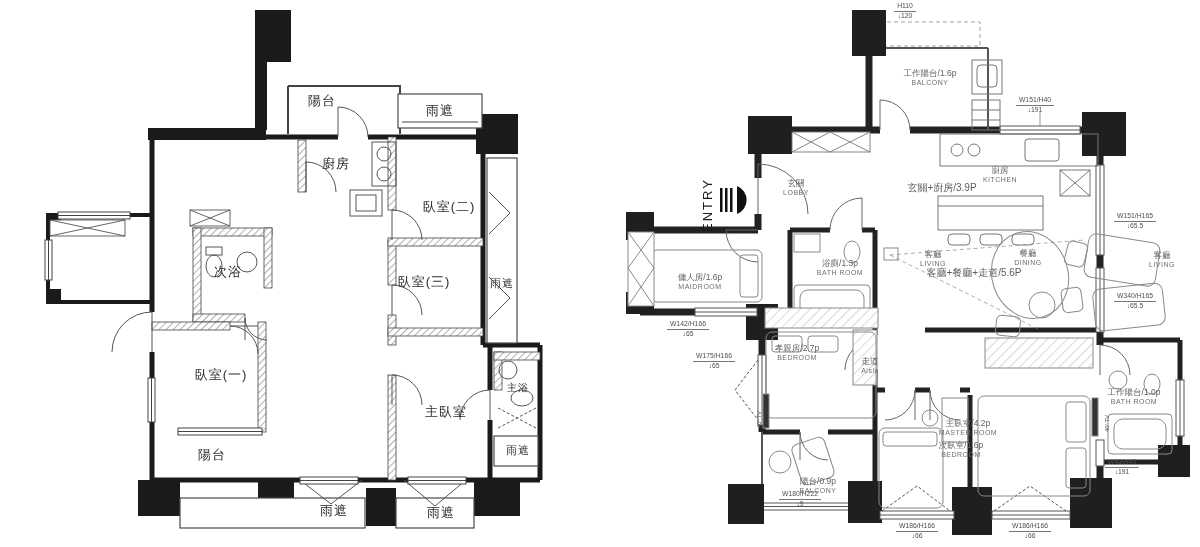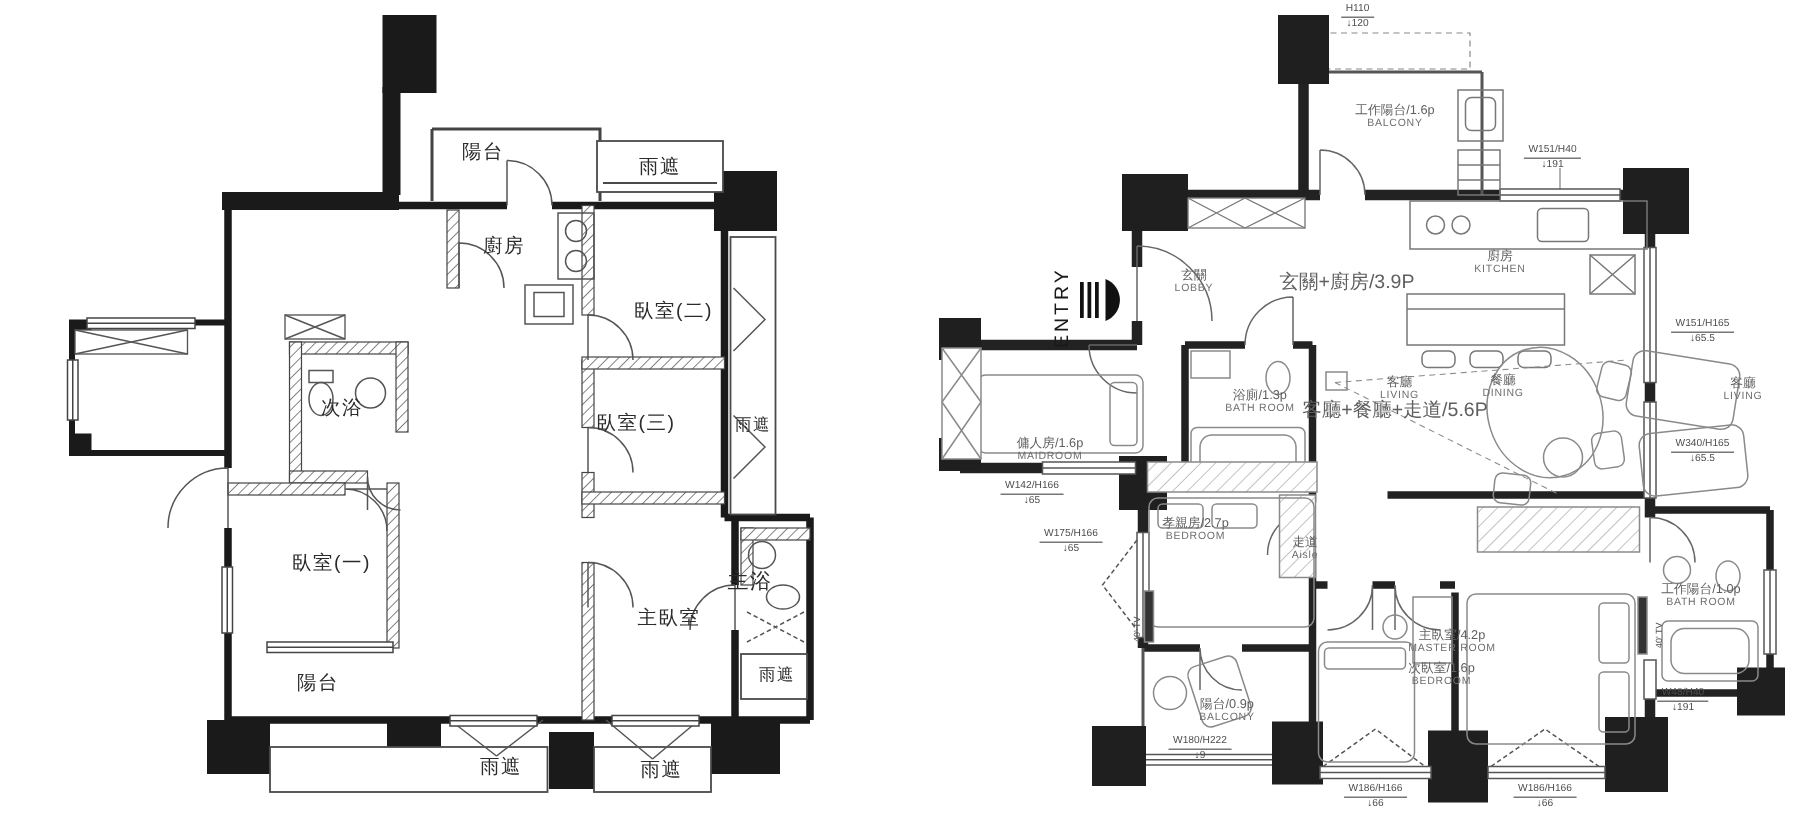--- a/index.html
+++ b/index.html
@@ -7,21 +7,21 @@
   .stage{position:relative;width:1200px;height:547px;background:#fff;overflow:hidden;}
   svg{position:absolute;left:0;top:0;}
   
   .ll{position:absolute;transform:translate(-50%,-50%);font-size:13px;color:#2b2b2b;
       white-space:nowrap;letter-spacing:1px;}
   
   .rl{position:absolute;transform:translate(-50%,-50%);text-align:center;color:#5f5f5f;
       font-size:8.5px;line-height:1.25;white-space:nowrap;}
   .rl .en{display:block;font-size:7px;letter-spacing:.5px;color:#6e6e6e;}
   
-  .nt{position:absolute;transform:translate(-50%,-50%);font-size:13px;color:#5f5f5f;white-space:nowrap;}
+  .nt{position:absolute;transform:translate(-50%,-50%);font-size:10px;color:#5f5f5f;white-space:nowrap;margin-left:44px;}
   
   .an{position:absolute;transform:translate(-50%,0);text-align:center;font-size:6.8px;
       color:#4e4e4e;line-height:1.3;white-space:nowrap;}
   .an .t{display:block;border-bottom:.6px solid #777;padding:0 3px;}
   
   .vt{position:absolute;font-size:13px;letter-spacing:2px;color:#1a1a1a;
       transform:rotate(-90deg);transform-origin:left top;white-space:nowrap;}
   .tv{position:absolute;font-size:6px;color:#555;transform:rotate(-90deg);
       transform-origin:left top;white-space:nowrap;}
 </style>
@@ -334,42 +334,42 @@
 
 <div class="ll" style="left:322px;top:101px">陽台</div>
 <div class="ll" style="left:440px;top:111px">雨遮</div>
 <div class="ll" style="left:336px;top:164px">廚房</div>
 <div class="ll" style="left:449px;top:207px">臥室(二)</div>
 <div class="ll" style="left:228px;top:272px">次浴</div>
 <div class="ll" style="left:424px;top:282px">臥室(三)</div>
 <div class="ll" style="left:502px;top:283px;font-size:11px">雨遮</div>
 <div class="ll" style="left:221px;top:375px">臥室(一)</div>
 <div class="ll" style="left:446px;top:412px">主臥室</div>
-<div class="ll" style="left:500px;top:388px;font-size:14px">主浴</div>
+<div class="ll" style="left:518px;top:388px;font-size:10px">主浴</div>
 <div class="ll" style="left:518px;top:450px;font-size:11px">雨遮</div>
 <div class="ll" style="left:212px;top:455px">陽台</div>
 <div class="ll" style="left:334px;top:511px">雨遮</div>
 <div class="ll" style="left:441px;top:513px">雨遮</div>
 
 <div class="vt" style="left:700px;top:232px">ENTRY</div>
 
 <div class="rl" style="left:930px;top:78px"><span>工作陽台/1.6p</span><span class="en">BALCONY</span></div>
 <div class="rl" style="left:796px;top:188px"><span>玄關</span><span class="en">LOBBY</span></div>
 <div class="rl" style="left:1000px;top:175px"><span>廚房</span><span class="en">KITCHEN</span></div>
 <div class="rl" style="left:933px;top:259px"><span>客廳</span><span class="en">LIVING</span></div>
-<div class="rl" style="left:1002px;top:258px"><span>餐廳</span><span class="en">DINING</span></div>
+<div class="rl" style="left:1028px;top:258px"><span>餐廳</span><span class="en">DINING</span></div>
 <div class="rl" style="left:1162px;top:260px"><span>客廳</span><span class="en">LIVING</span></div>
-<div class="rl" style="left:700px;top:300px"><span>傭人房/1.6p</span><span class="en">MAIDROOM</span></div>
+<div class="rl" style="left:700px;top:282px"><span>傭人房/1.6p</span><span class="en">MAIDROOM</span></div>
 <div class="rl" style="left:840px;top:268px"><span>浴廁/1.3p</span><span class="en">BATH ROOM</span></div>
 <div class="rl" style="left:797px;top:353px"><span>孝親房/2.7p</span><span class="en">BEDROOM</span></div>
 <div class="rl" style="left:870px;top:366px"><span>走道</span><span class="en">Aisle</span></div>
 <div class="rl" style="left:961px;top:450px"><span>次臥室/1.6p</span><span class="en">BEDROOM</span></div>
 <div class="rl" style="left:968px;top:428px"><span>主臥室/4.2p</span><span class="en">MASTER ROOM</span></div>
 <div class="rl" style="left:1134px;top:397px"><span>工作陽台/1.0p</span><span class="en">BATH ROOM</span></div>
-<div class="rl" style="left:818px;top:474px"><span>陽台/0.9p</span><span class="en">BALCONY</span></div>
+<div class="rl" style="left:818px;top:486px"><span>陽台/0.9p</span><span class="en">BALCONY</span></div>
 
 <div class="nt" style="left:898px;top:188px">玄關+廚房/3.9P</div>
 <div class="nt" style="left:930px;top:273px">客廳+餐廳+走道/5.6P</div>
 
 <div class="tv" style="left:756px;top:428px">40' TV</div>
 <div class="tv" style="left:1104px;top:432px">40' TV</div>
 
 <div class="an" style="left:905px;top:2px"><span class="t">H110</span><span>↓120</span></div>
 <div class="an" style="left:1035px;top:96px"><span class="t">W151/H40</span><span>↓191</span></div>
 <div class="an" style="left:1135px;top:212px"><span class="t">W151/H165</span><span>↓65.5</span></div>

